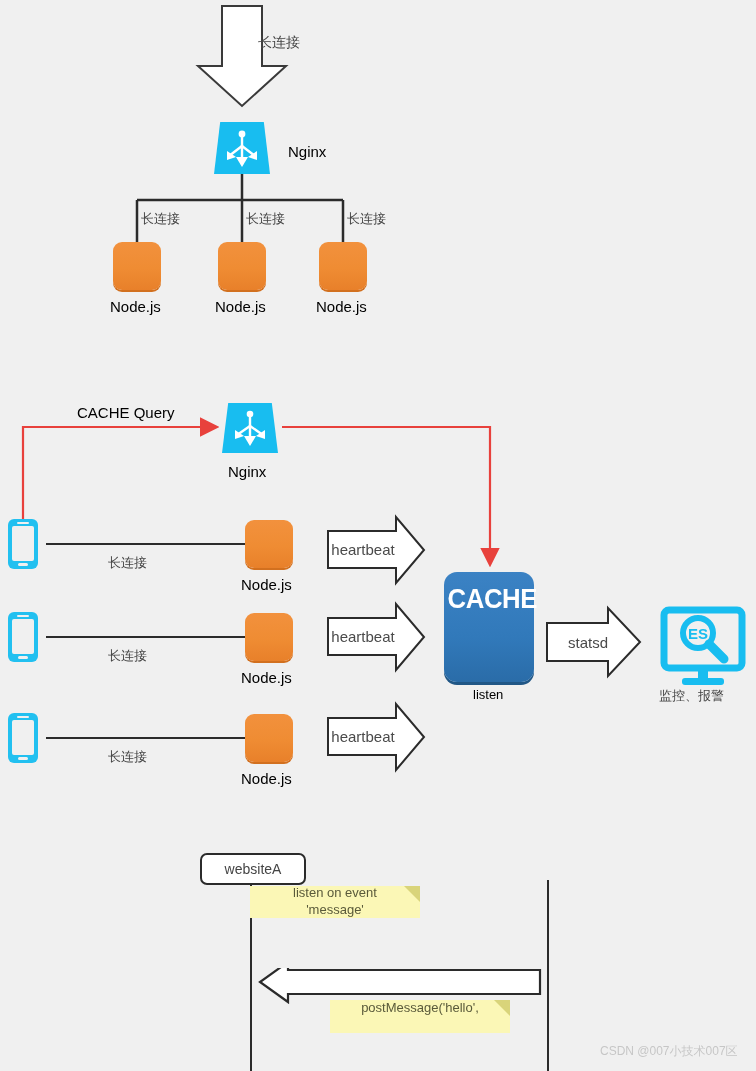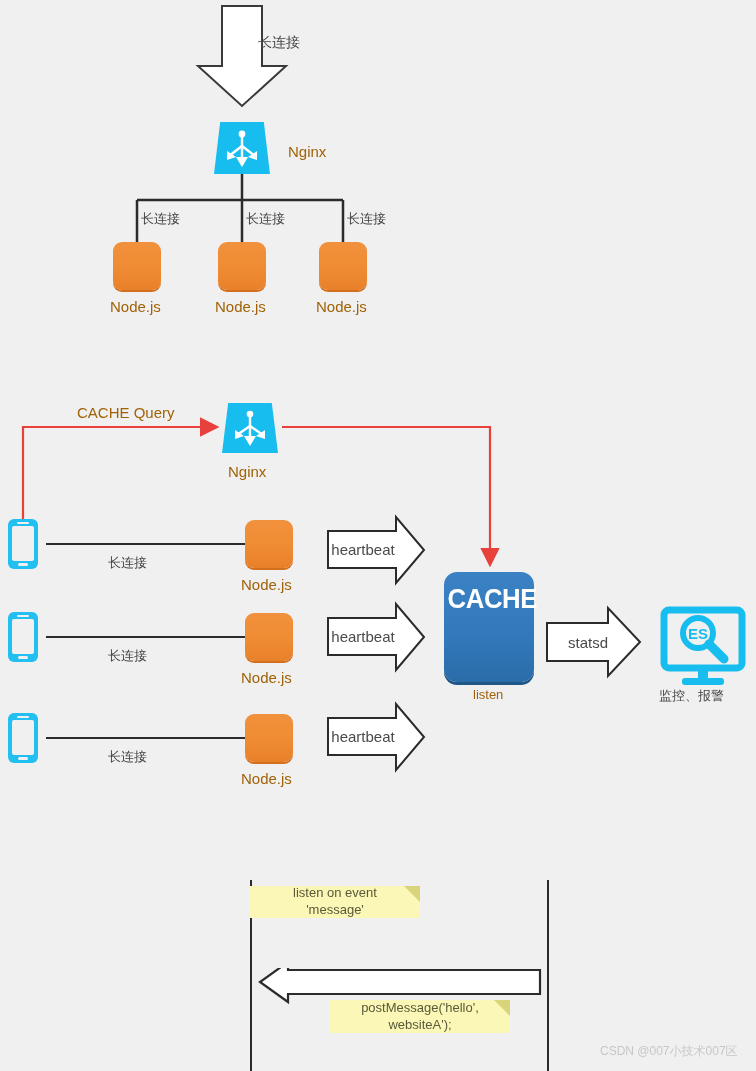--- a/index.html
+++ b/index.html
@@ -6,21 +6,21 @@
   body{
     width:756px;height:1071px;
     background:#f0f0f0;
     font-family:"Liberation Sans","DejaVu Sans",sans-serif;
     position:relative;overflow:hidden;
     color:#3a3a3a;
   }
   .canvas{position:absolute;left:0;top:0;width:756px;height:1071px;}
   .lbl{position:absolute;white-space:nowrap;color:#555;}
   .lbl-cn{font-size:13px;color:#444;}
-  .lbl-en{font-size:15px;color:#a16207;}
+  .lbl-en{font-size:15px;color:#000000;}
   .node-box{
     position:absolute;width:48px;height:48px;border-radius:9px;
     background:linear-gradient(180deg,#f2913d 0%,#ef8c33 55%,#e8802a 100%);
     box-shadow:0 2px 0 0 #d2701f;
   }
   .nginx-ico{position:absolute;}
   .nginx-ico .trap{
     width:100%;height:100%;
     background:#18bdf0;
     clip-path:polygon(11% 0%,89% 0%,100% 100%,0% 100%);
@@ -206,36 +206,38 @@
     <rect x="22" y="72" width="42" height="7" rx="3" fill="#18bdf0"></rect>
     <circle cx="38" cy="27" r="15" fill="none" stroke="#18bdf0" stroke-width="6"></circle>
     <line x1="49" y1="38" x2="64" y2="53" stroke="#18bdf0" stroke-width="9" stroke-linecap="round"></line>
     <text x="38" y="33" font-size="15" font-weight="bold" fill="#18bdf0" text-anchor="middle" font-family="Liberation Sans, sans-serif">ES</text>
   </svg>
   <div class="lbl lbl-cn" style="left:659px;top:687px;">监控、报警</div>
 
   <div class="lifeline" style="left:250px;top:880px;height:191px;"></div>
   <div class="lifeline" style="left:547px;top:880px;height:191px;"></div>
 
+  <div class="actor" style="left:200px;top:853px;width:102px;height:28px;">
+    <span>websiteA</span>
+  </div>
 
   <div class="note" style="left:250px;top:886px;width:170px;height:32px;">
     <div class="fold"></div>
     <div class="note-txt" style="top:-2px;">
       <div>listen on event</div>
       <div>'message'</div>
     </div>
   </div>
 
   <svg width="360" height="40" style="position:absolute;left:250px;top:968px;">
     <polygon points="38,2 290,2 290,26 38,26 38,34 10,14 38,-6" fill="#ffffff" stroke="#2b2b2b" stroke-width="2.2"></polygon>
   </svg>
 
   <div class="note" style="left:330px;top:1000px;width:180px;height:33px;">
     <div class="fold"></div>
     <div class="note-txt" style="top:-1px;">
       <div>postMessage('hello',</div>
-      <div>websiteA');</div>
     </div>
   </div>
 
   <div class="wm" style="left:600px;top:1043px;">CSDN @007小技术007区</div>
 
 </div>
 
 </body></html>

